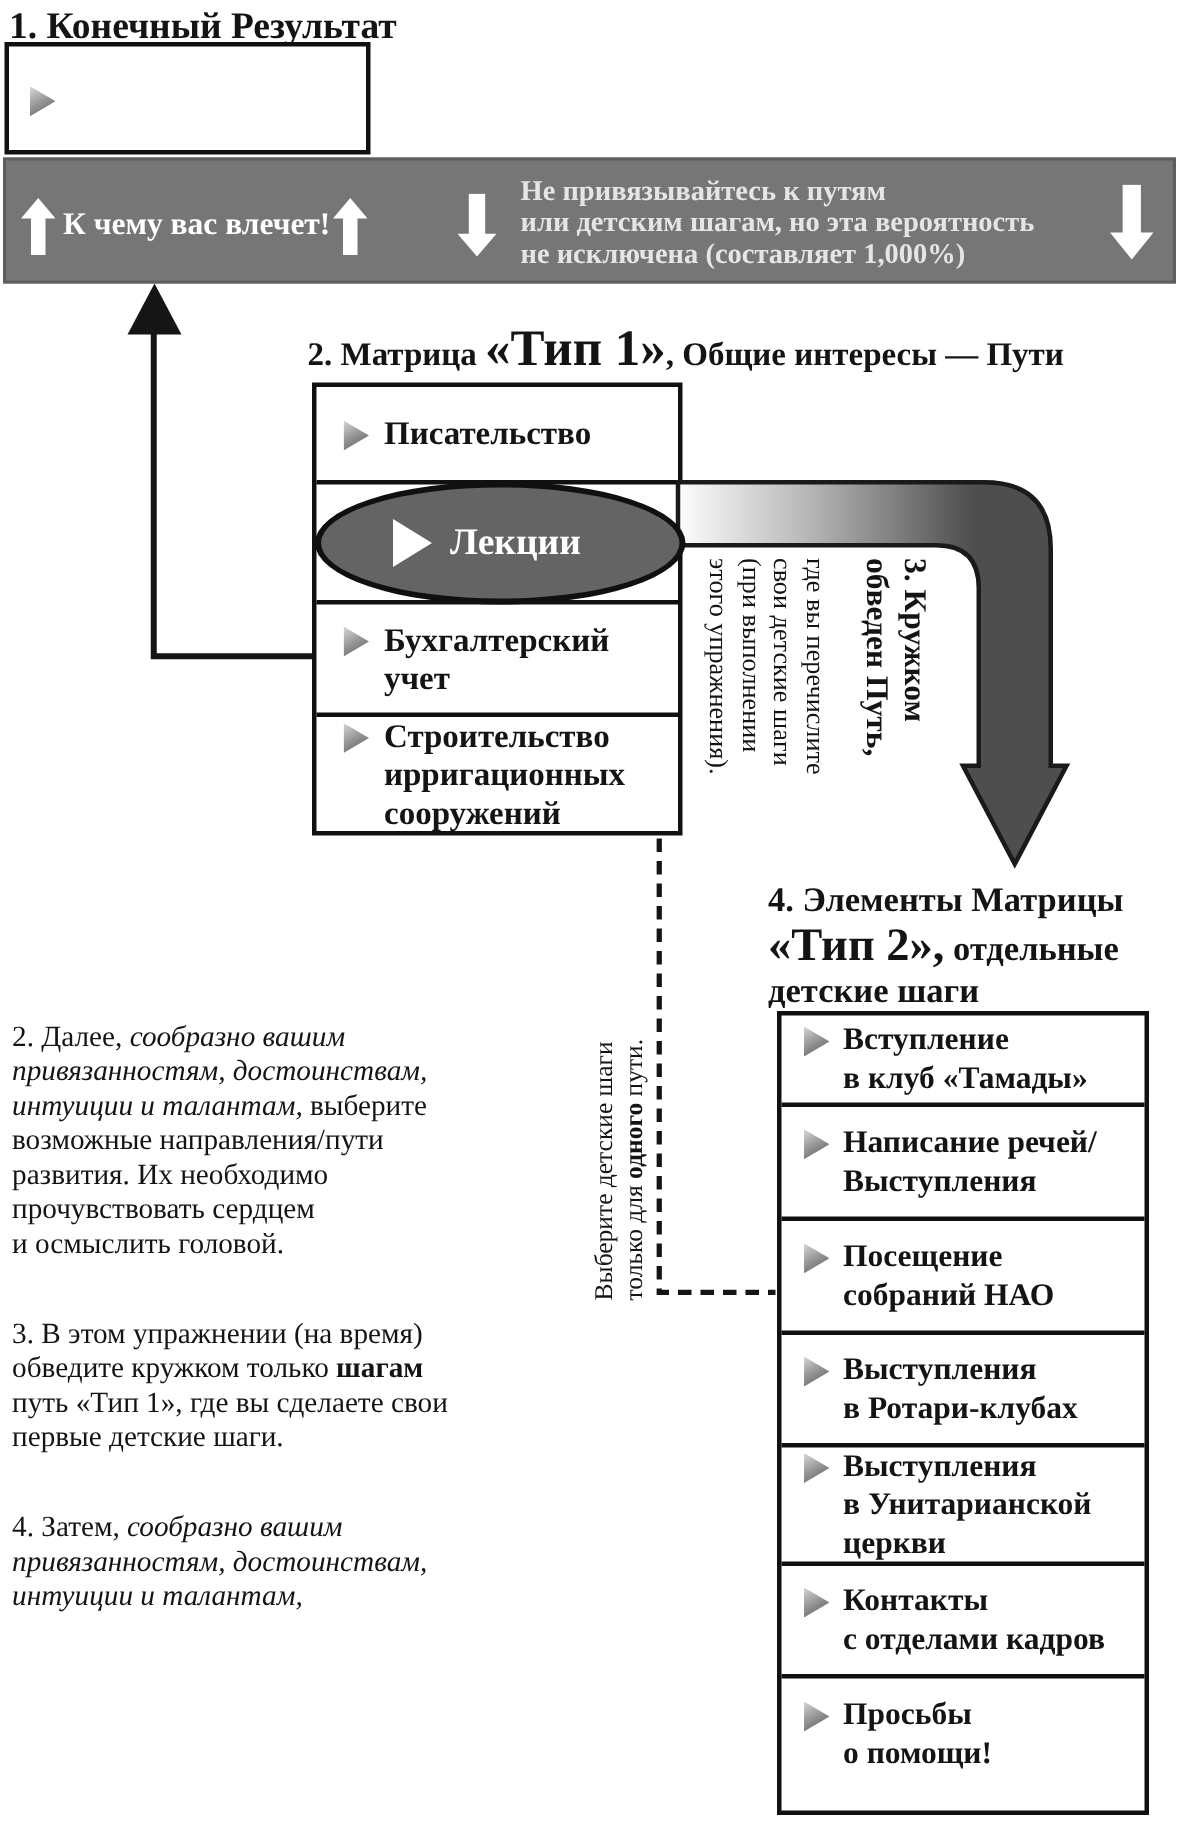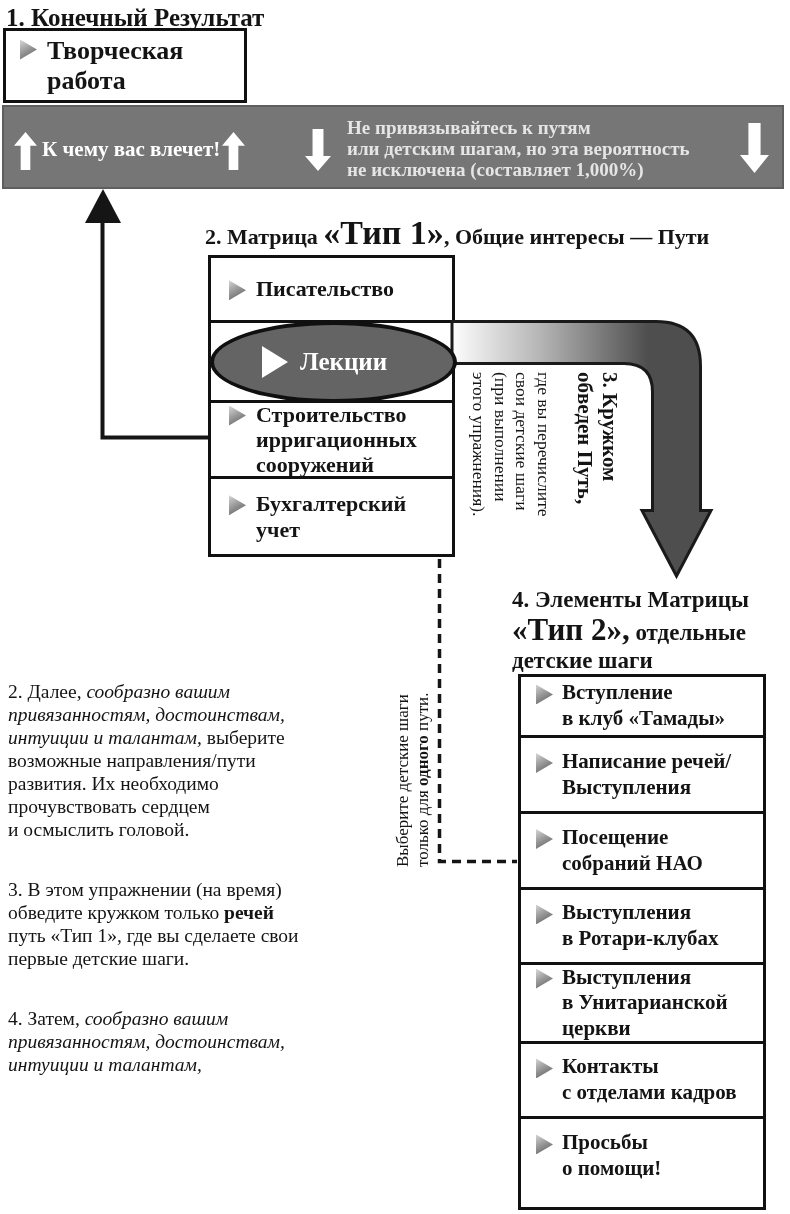--- a/index.html
+++ b/index.html
@@ -73,22 +73,20 @@
 </head>
 <body>
 
 <div class="page">
 
   <div class="h1">1. Конечный Результат</div>
 
   <div class="result-box">
     <div class="item">
       <span class="tri"></span>
-      <span class="result-label">Творческая
-работа</span>
     </div>
   </div>
 
   <div class="banner">
     <div class="arr up" style="left:10px; top:25px;"></div>
     <div class="banner-left">К чему вас влечет!</div>
     <div class="arr up" style="left:218px; top:25px;"></div>
     <div class="arr down" style="left:301px; top:22px;"></div>
     <div class="banner-right">Не привязывайтесь к путям
 или детским шагам, но эта вероятность
@@ -99,33 +97,33 @@
   <div class="m1-title"><span>2. Матрица </span><span class="big">«Тип 1»</span><span>, Общие интересы — Пути</span></div>
 
   <div class="m1-box">
     <div class="m1-row r1">
       <div class="item">
           <span class="tri"></span>
           <span class="label">Писательство</span>
         </div>
     </div>
     <div class="m1-row r2"></div>
+    <div class="m1-row r3">
+      <div class="item">
+          <span class="tri"></span>
+          <span class="label">Бухгалтерский
+учет</span>
+        </div>
+    </div>
     <div class="m1-row r4">
       <div class="item">
           <span class="tri"></span>
           <span class="label">Строительство
 ирригационных
 сооружений</span>
-        </div>
-    </div>
-    <div class="m1-row r3">
-      <div class="item">
-          <span class="tri"></span>
-          <span class="label">Бухгалтерский
-учет</span>
         </div>
     </div>
   </div>
 
   <svg class="overlay" viewBox="0 0 790 1214">
     <defs>
       <linearGradient id="bandGrad" gradientUnits="userSpaceOnUse" x1="452" y1="0" x2="648" y2="0">
         <stop offset="0" stop-color="#fdfdfd"></stop>
         <stop offset="0.45" stop-color="#b5b5b5"></stop>
         <stop offset="1" stop-color="#4e4e4e"></stop>
@@ -213,21 +211,21 @@
 
   <div class="instructions">
     <p><span>2. Далее, </span><span class="it">сообразно вашим
 привязанностям, достоинствам,
 интуиции и талантам,</span><span> выберите
 возможные направления/пути
 развития. Их необходимо
 прочувствовать сердцем
 и осмыслить головой.</span></p>
     <p><span>3. В этом упражнении (на время)
-обведите кружком только </span><b>речей</b><span>
+обведите кружком только </span><b>шагам</b><span>
 путь «Тип 1», где вы сделаете свои
 первые детские шаги.</span></p>
     <p><span>4. Затем, </span><span class="it">сообразно вашим
 привязанностям, достоинствам,
 интуиции и талантам,</span></p>
   </div>
 
 </div>
 
 </body></html>

